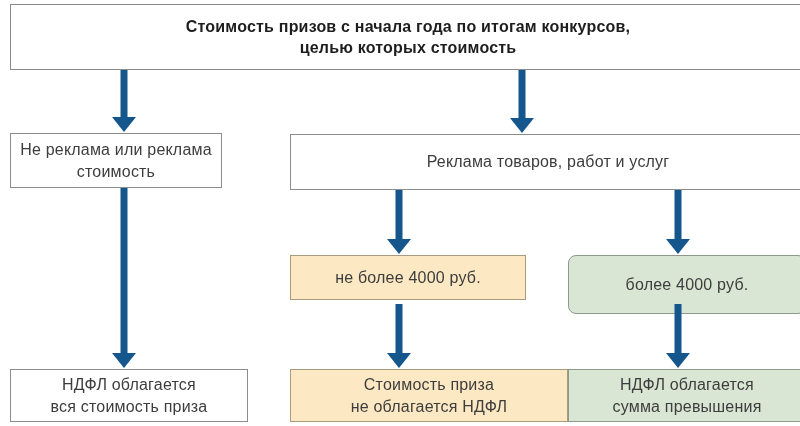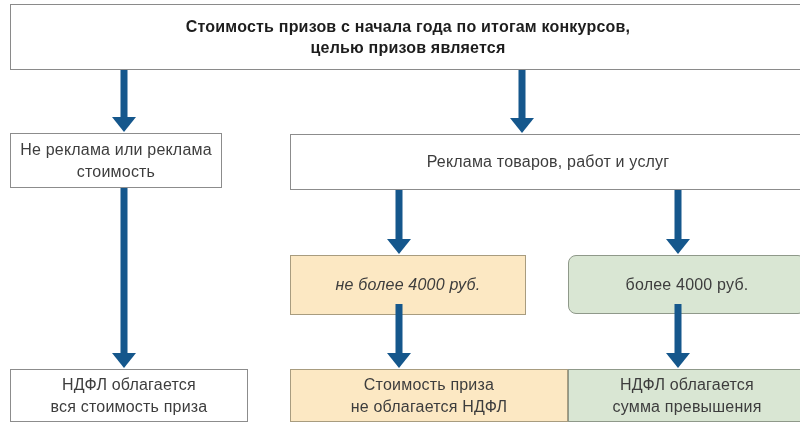--- a/index.html
+++ b/index.html
@@ -32,24 +32,23 @@
   .box.title {
     left: 2px; top: 4px; width: 796px; height: 66px;
     font-weight: bold;
     color: var(--title-text, #1d1d1d);
     border-color: #8a8a8a;
   }
   .box.branch-left  { left: 2px;   top: 133px; width: 212px; height: 55px; }
   .box.branch-right { left: 282px; top: 134px; width: 516px; height: 56px; }
 
   .box.cond-yellow {
-    left: 282px; top: 255px; width: 236px; height: 60px;
+    left: 282px; top: 255px; width: 236px; height: 45px;
     background: var(--yellow-fill, #fce8c3);
     border-color: var(--yellow-border, #a89c7f);
-    font-style: italic;
   }
   .box.cond-green {
     left: 560px; top: 255px; width: 238px; height: 59px;
     background: var(--green-fill, #d9e6d3);
     border-color: var(--green-border, #8f998a);
     border-radius: 8px;
   }
 
   .box.out-left  { left: 2px;   top: 369px; width: 238px; height: 53px; }
   .box.out-mid   {
@@ -88,21 +87,21 @@
   .arrow.a6 { left: 387px; top: 304px; height: 64px;  }
   .arrow.a7 { left: 666px; top: 304px; height: 64px;  }
 </style>
 </head>
 <body>
 
 <div class="stage">
 
   <div class="box title">
     <div>Стоимость призов с начала года по итогам конкурсов,</div>
-    <div>целью призов является</div>
+    <div>целью которых стоимость</div>
   </div>
 
   <div class="arrow a1">
     <div class="shaft"></div>
     <div class="head"></div>
   </div>
   <div class="arrow a2">
     <div class="shaft"></div>
     <div class="head"></div>
   </div>

